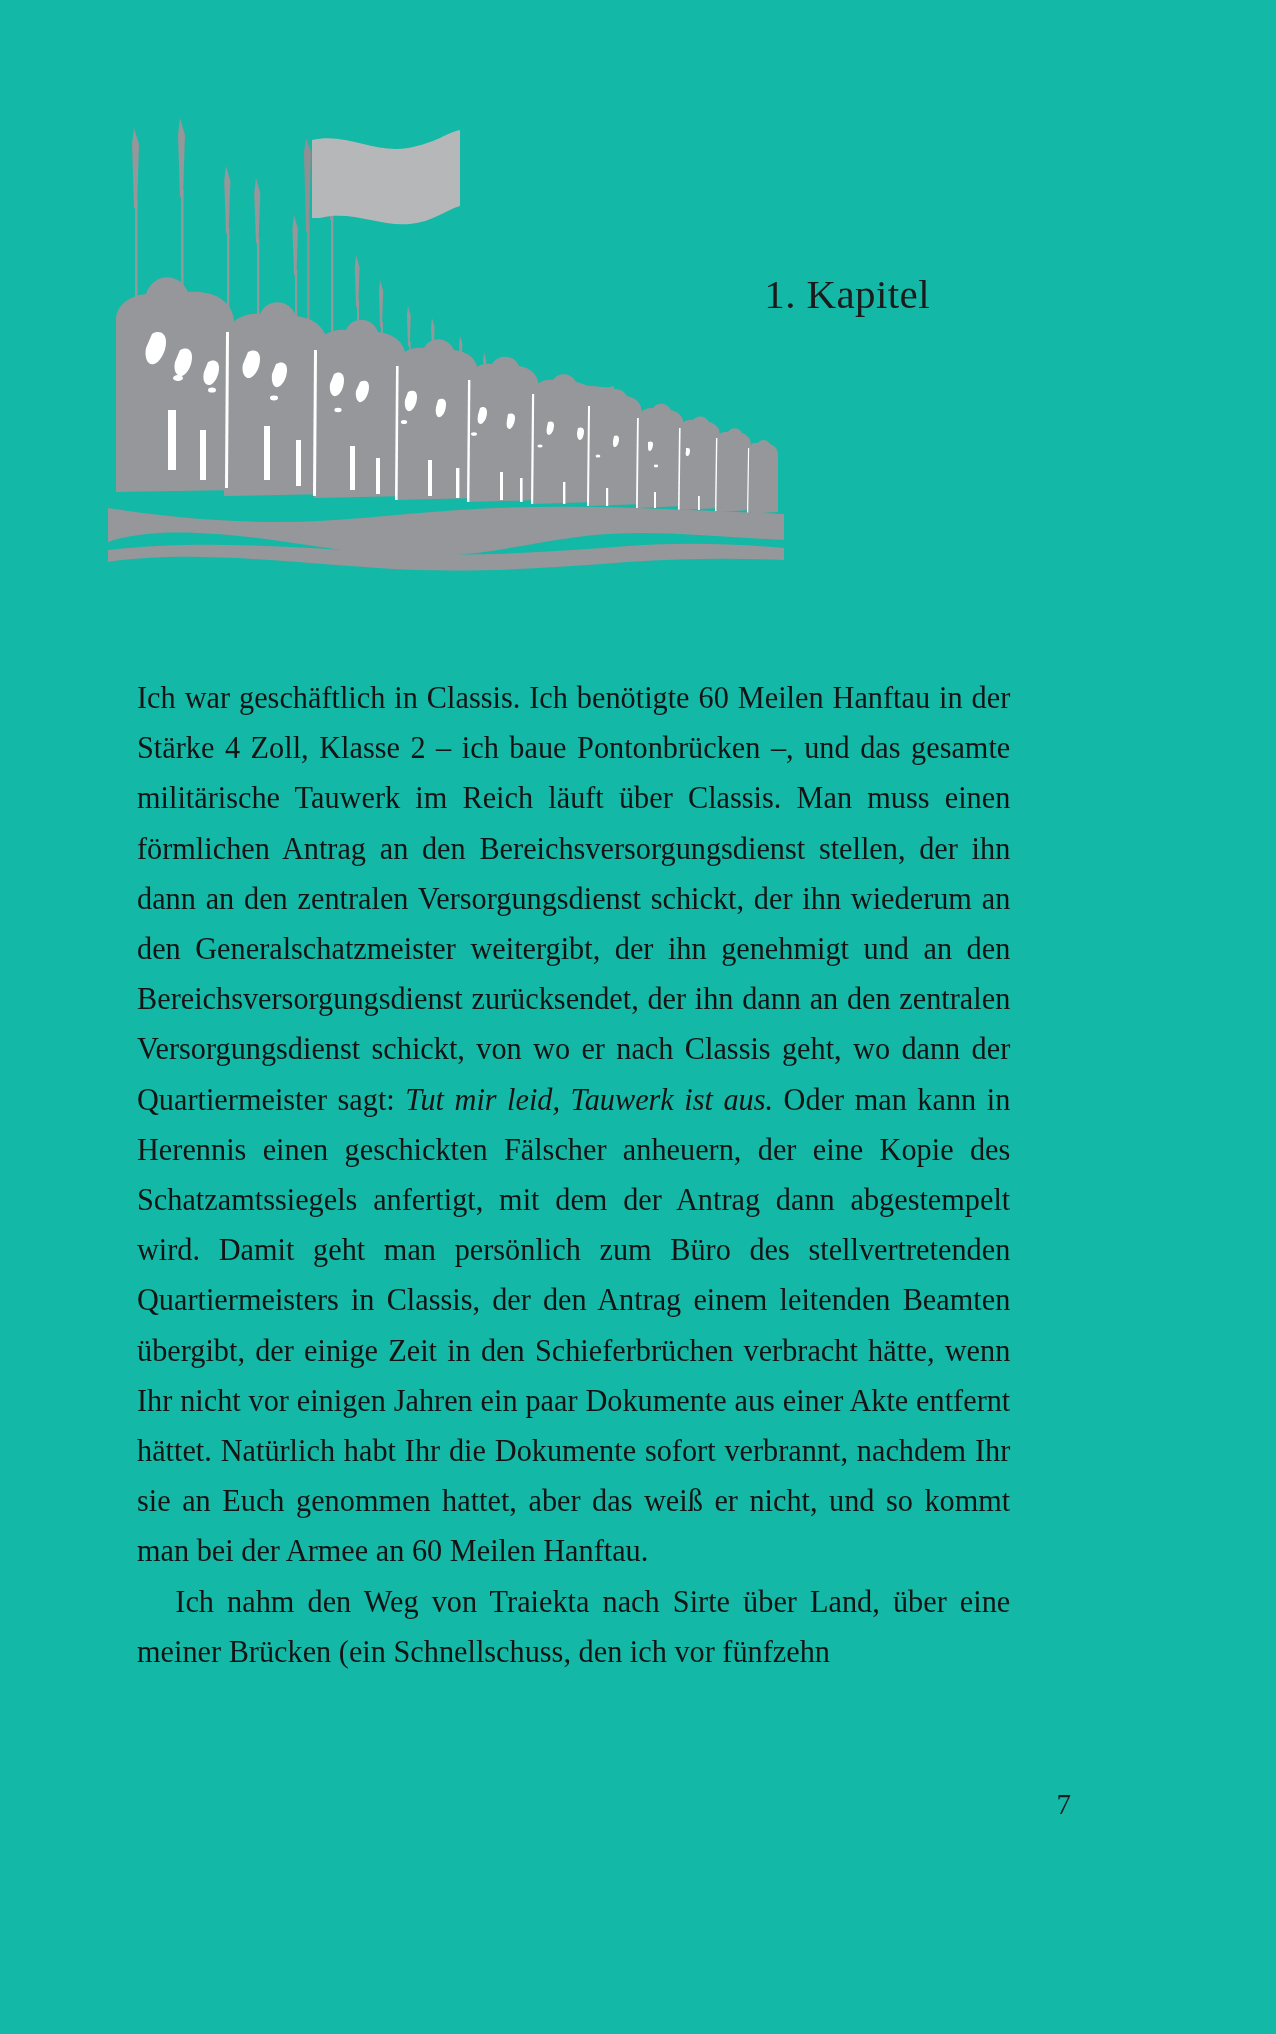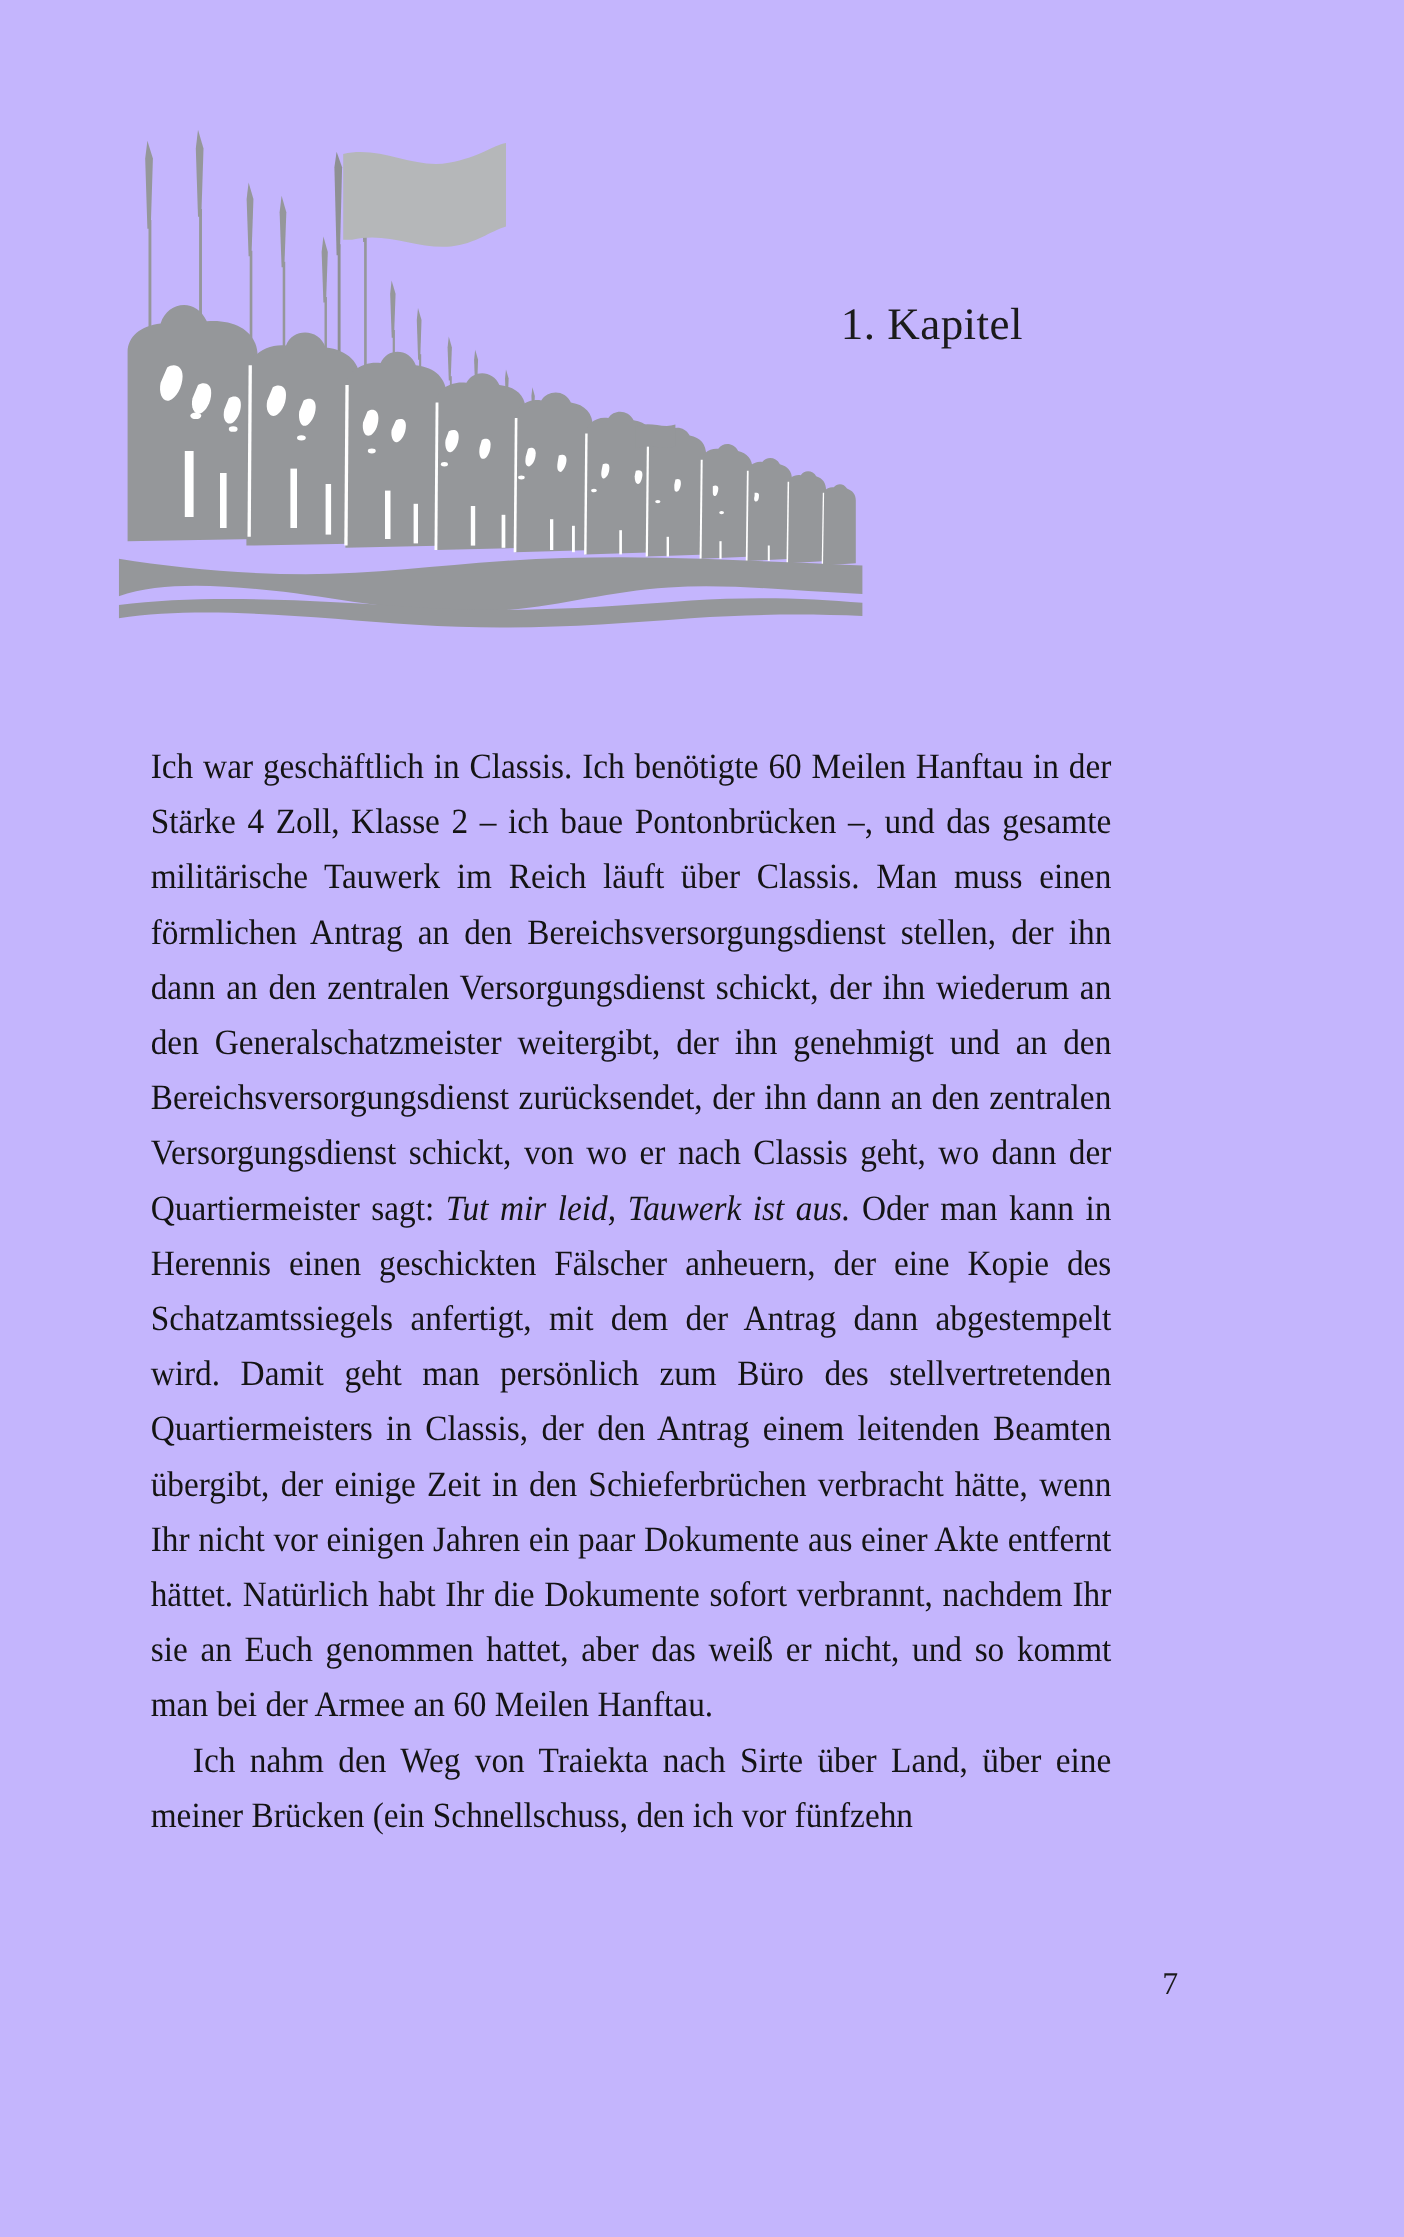--- a/index.html
+++ b/index.html
@@ -11,21 +11,21 @@
     width: 1276px;
     height: 2034px;
     position: relative;
     overflow: hidden;
     font-family: "Liberation Serif", "DejaVu Serif", serif;
   }
 
   #page {
     position: absolute;
     inset: 0;
-    background: #c4b5fd;
+    background: #14b8a6;
   }
 
   
   #illustration {
     position: absolute;
     left: 108px;
     top: 110px;
     width: 680px;
     height: 510px;
   }

